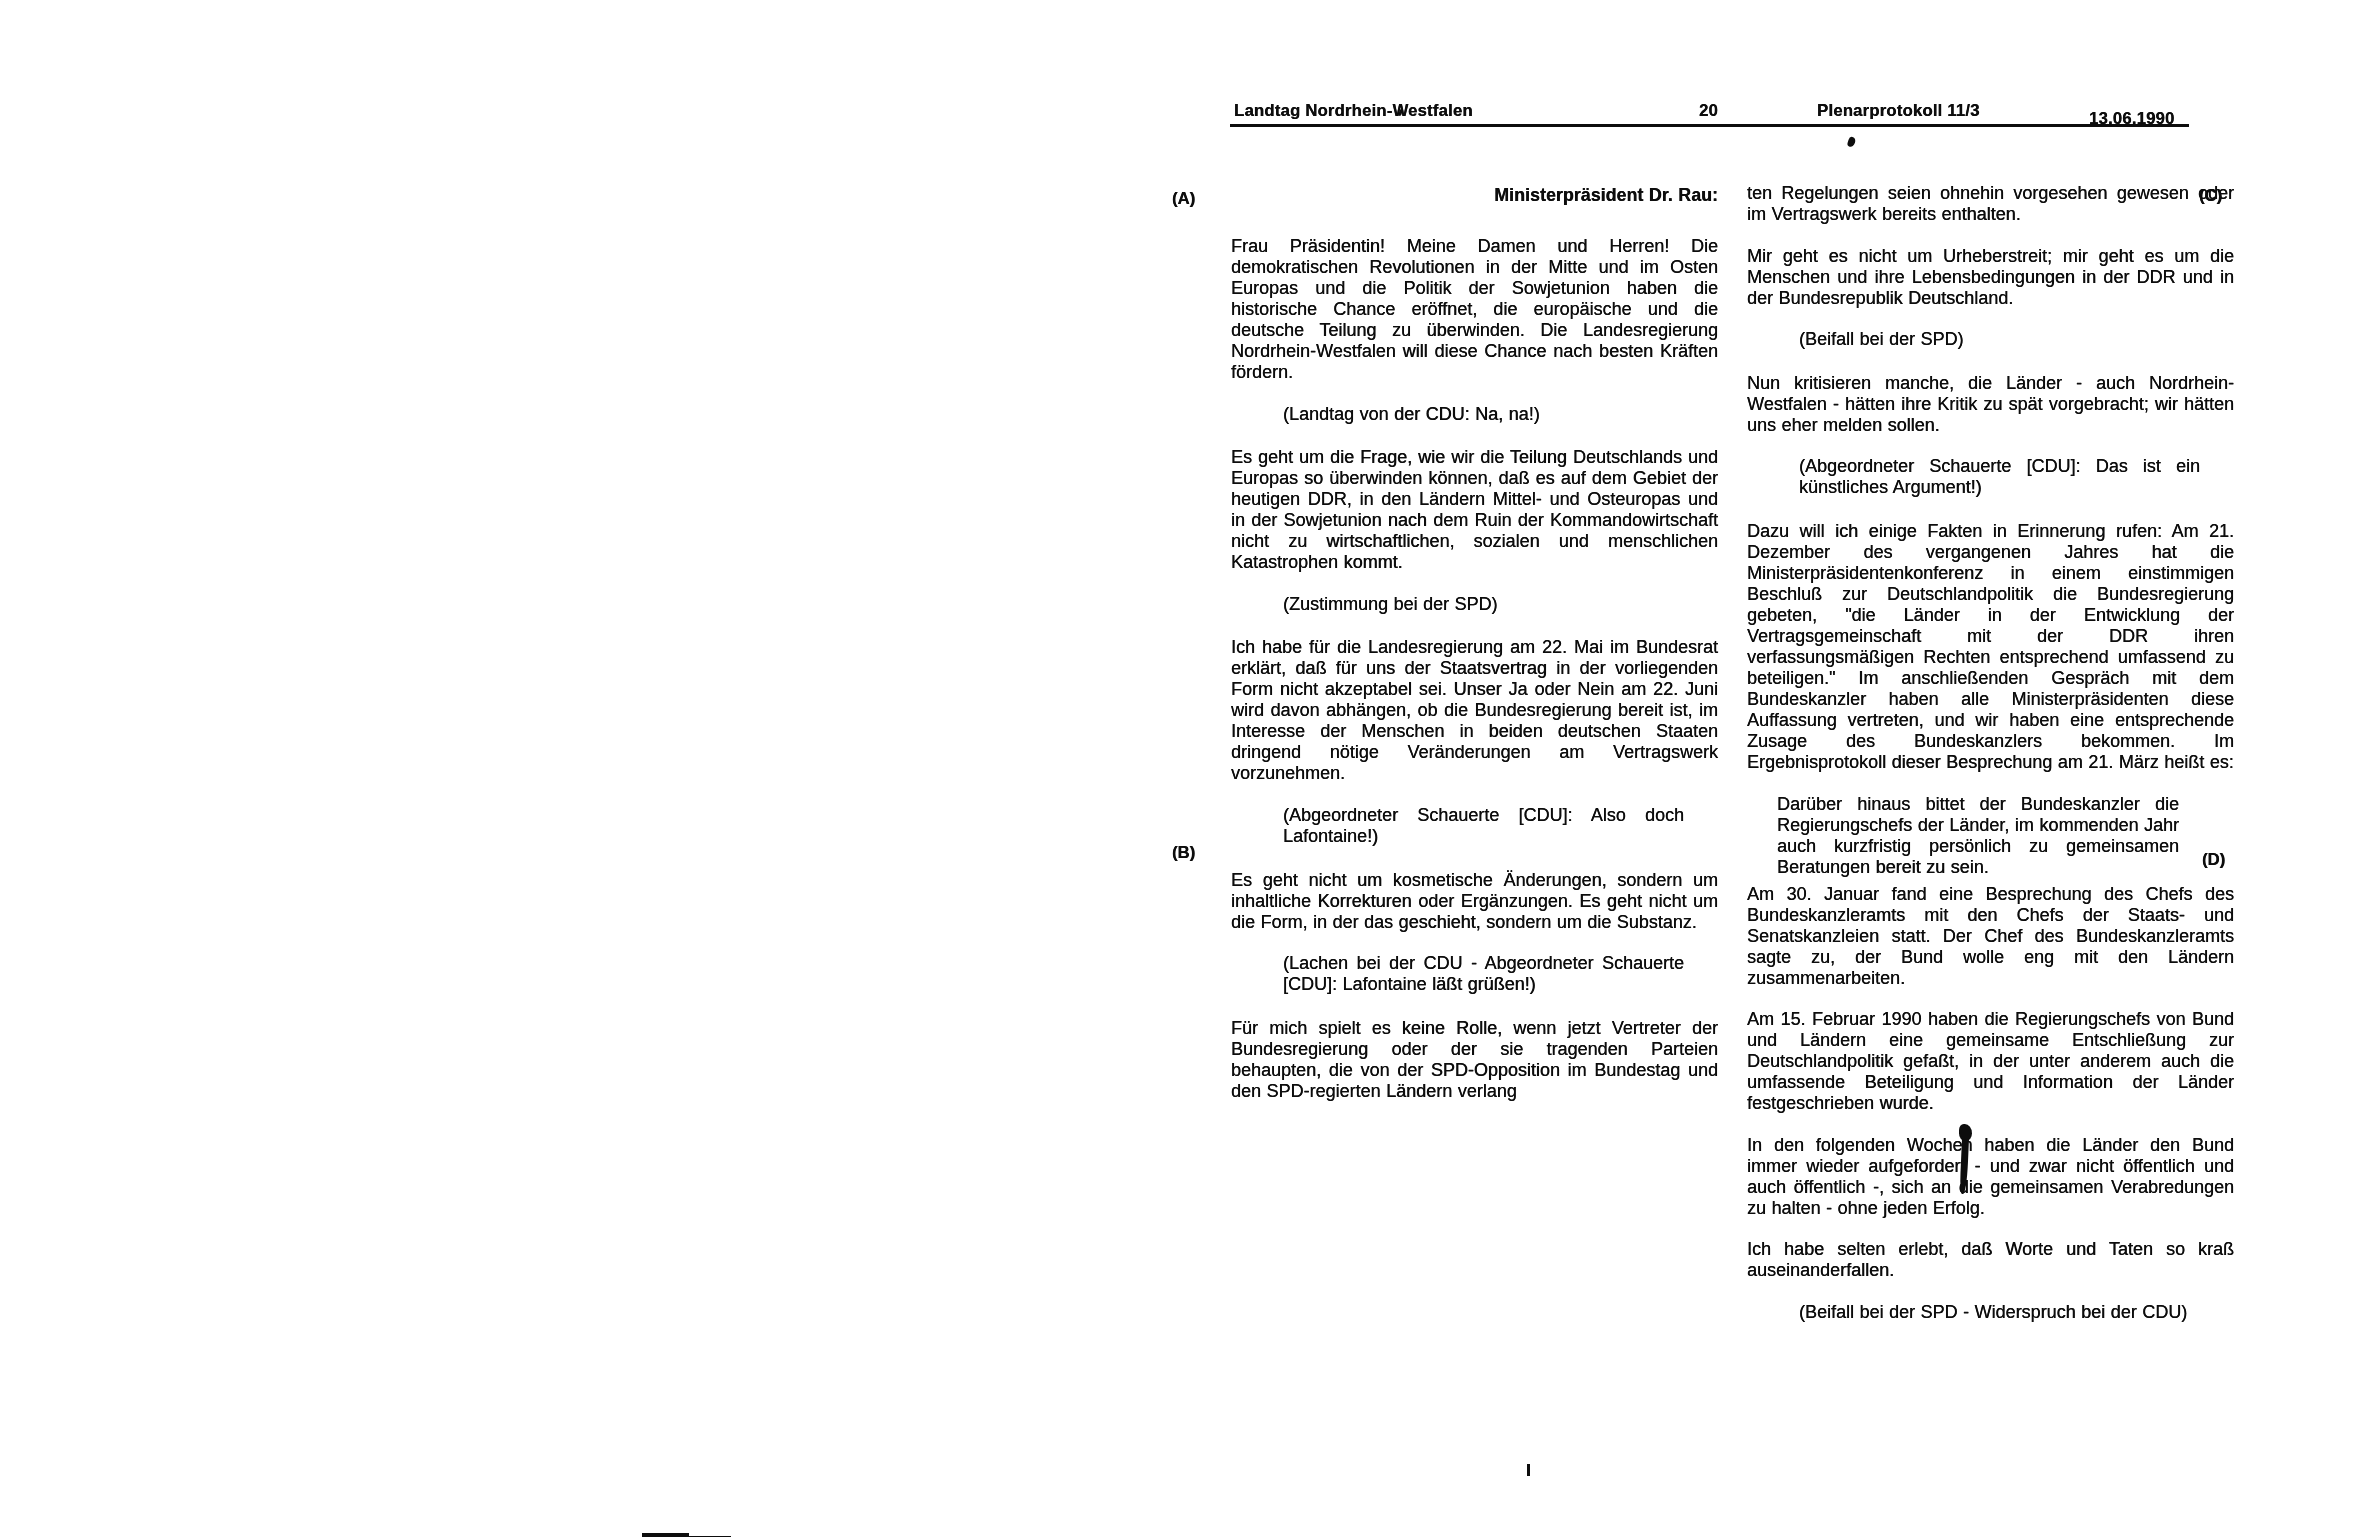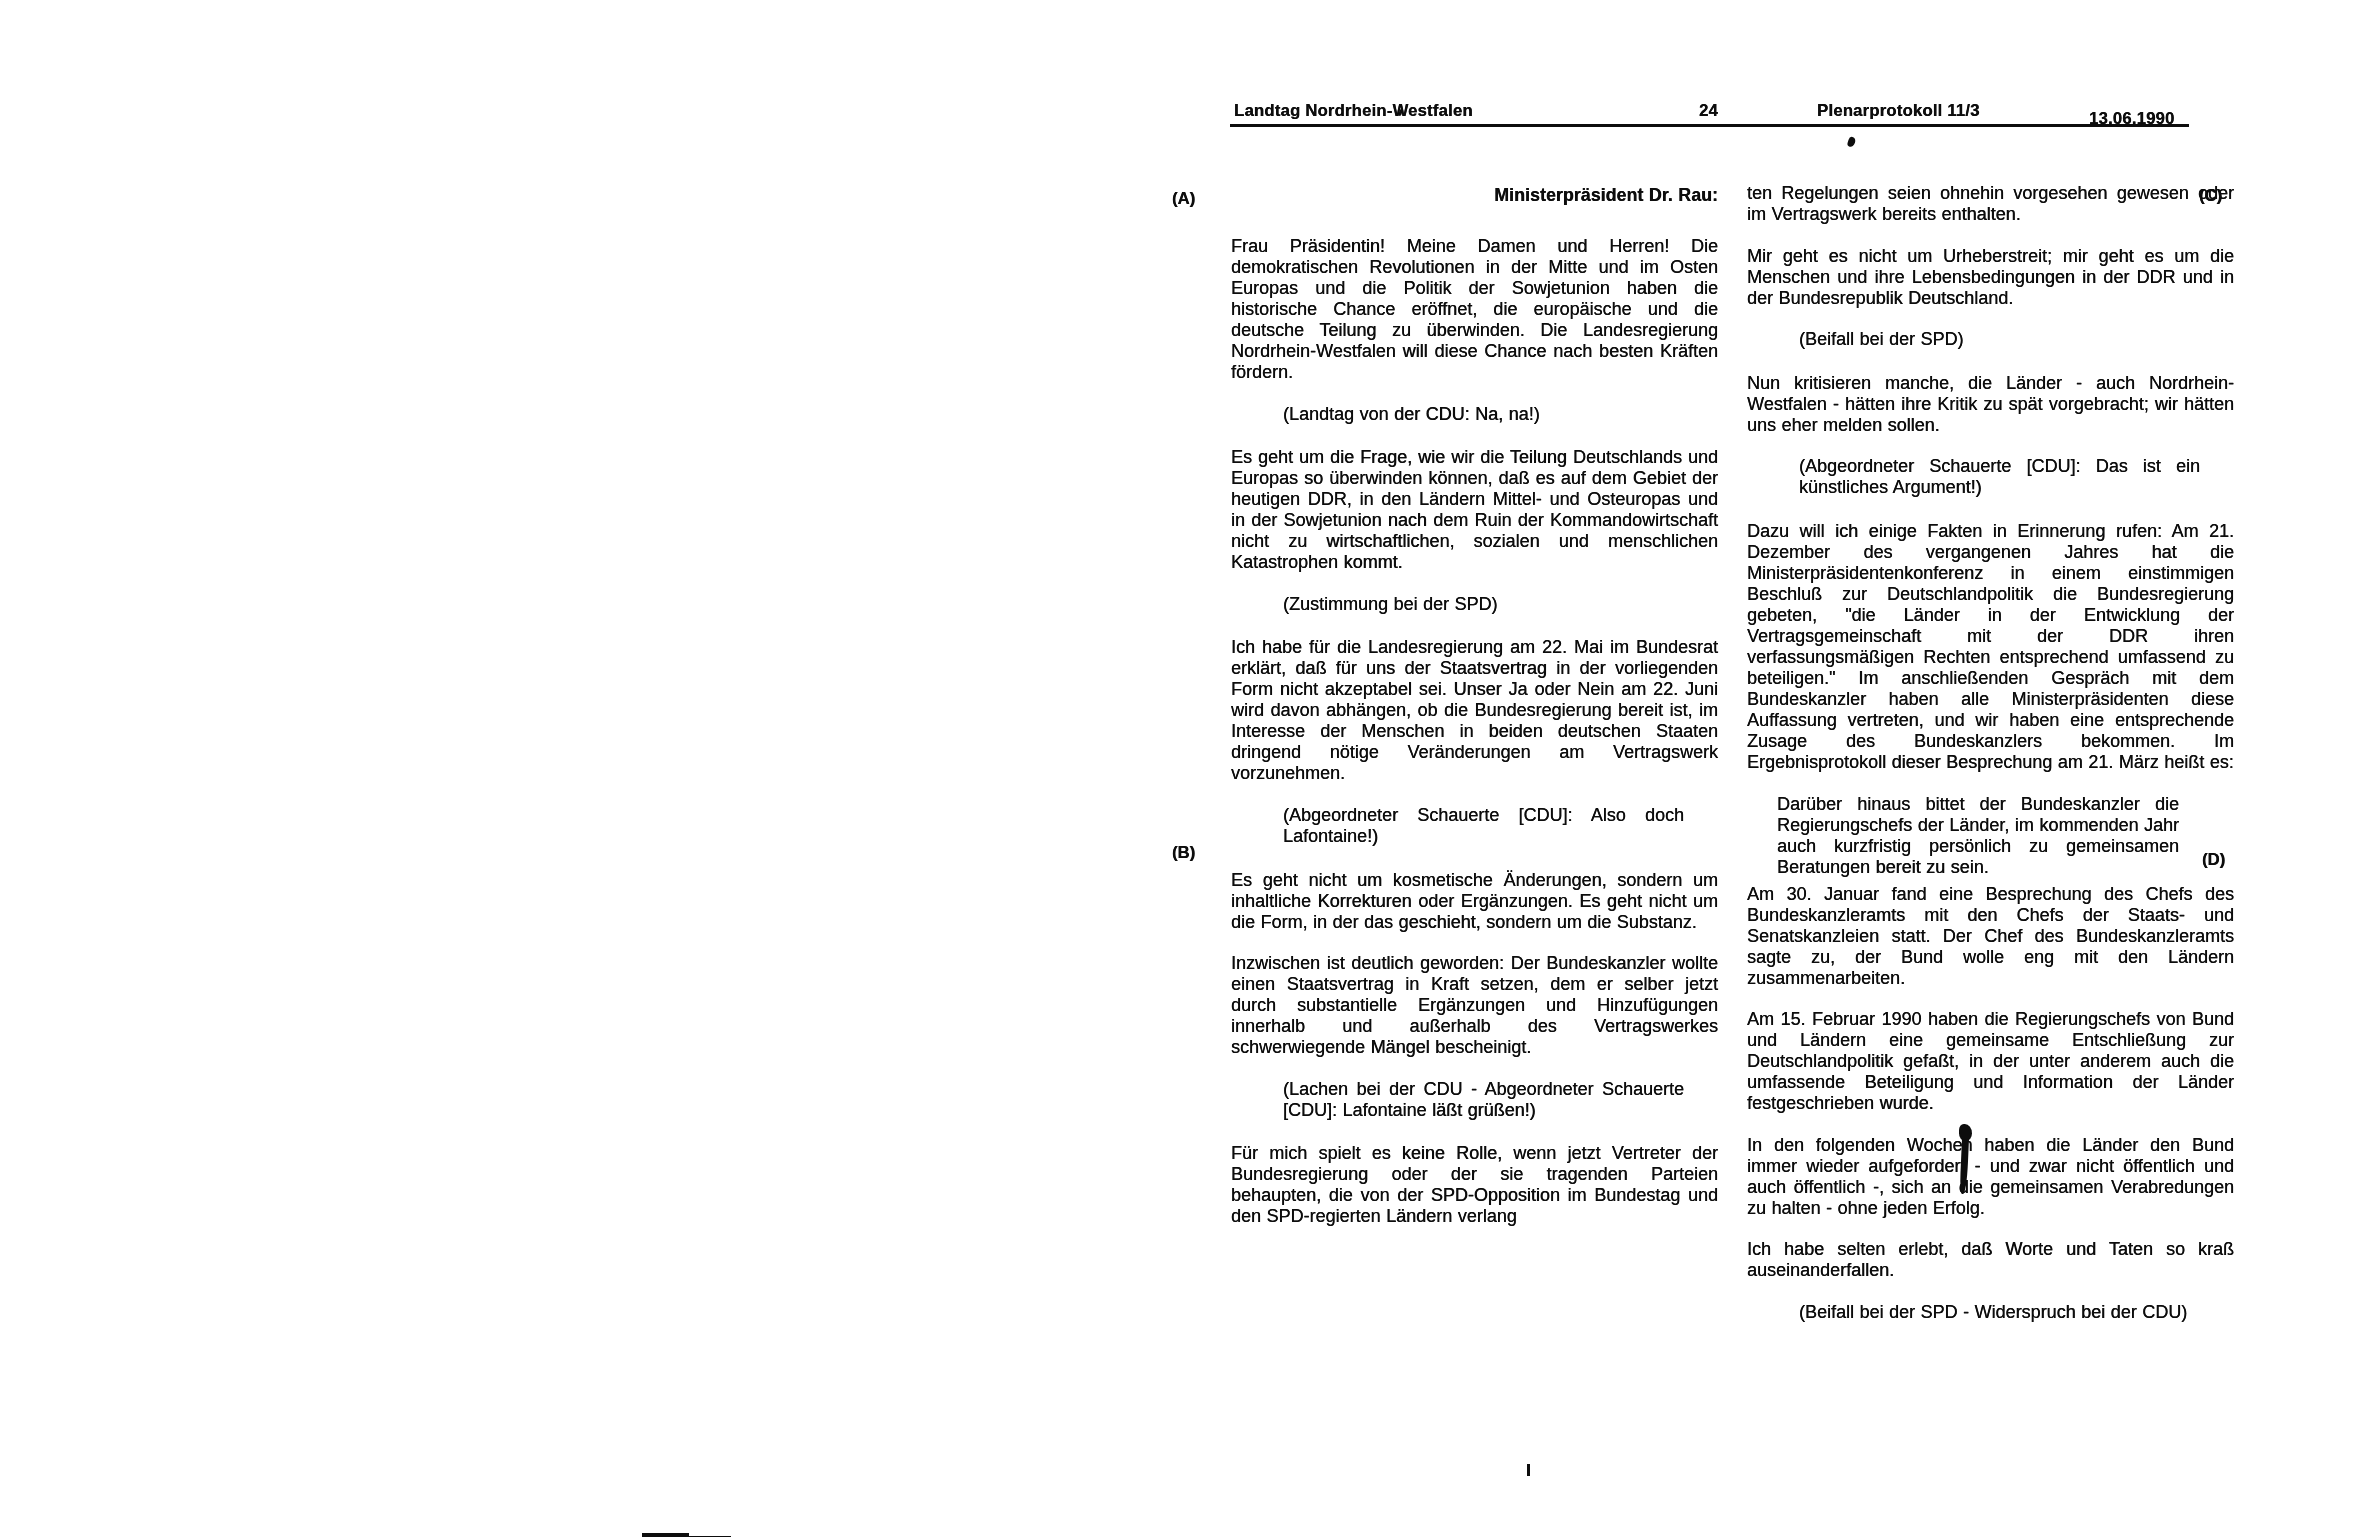--- a/index.html
+++ b/index.html
@@ -110,41 +110,40 @@
     left: 688px; top: 1536px; width: 43px; height: 2.5px;
   }
 </style>
 </head>
 <body>
 
 <div class="page">
 
   <div>
     <span class="header-item h-pub">Landtag Nordrhein-Westfalen</span>
-    <span class="header-item h-page">24</span>
+    <span class="header-item h-page">20</span>
     <span class="header-item h-proto">Plenarprotokoll 11/3</span>
     <span class="header-item h-date">13.06.1990</span>
     <div class="header-rule"></div>
   </div>
 
   <span class="marker m-a">(A)</span>
   <span class="marker m-b">(B)</span>
   <span class="marker m-c">(C)</span>
   <span class="marker m-d">(D)</span>
 
   <div class="col col-left">
     <div class="speaker-heading">Ministerpräsident Dr. Rau:</div>
     <p class="para">Frau Präsidentin! Meine Damen und Herren! Die demokratischen Revolutionen in der Mitte und im Osten Europas und die Politik der Sowjetunion haben die historische Chance eröffnet, die europäische und die deutsche Teilung zu überwinden. Die Landesregierung Nordrhein-Westfalen will diese Chance nach besten Kräften fördern.</p>
     <p class="interjection">(Landtag von der CDU: Na, na!)</p>
     <p class="para">Es geht um die Frage, wie wir die Teilung Deutschlands und Europas so überwinden können, daß es auf dem Gebiet der heutigen DDR, in den Ländern Mittel- und Osteuropas und in der Sowjetunion nach dem Ruin der Kommandowirtschaft nicht zu wirtschaftlichen, sozialen und menschlichen Katastrophen kommt.</p>
     <p class="interjection">(Zustimmung bei der SPD)</p>
     <p class="para">Ich habe für die Landesregierung am 22. Mai im Bundesrat erklärt, daß für uns der Staatsvertrag in der vorliegenden Form nicht akzeptabel sei. Unser Ja oder Nein am 22. Juni wird davon abhängen, ob die Bundesregierung bereit ist, im Interesse der Menschen in beiden deutschen Staaten dringend nötige Veränderungen am Vertragswerk vorzunehmen.</p>
     <p class="interjection">(Abgeordneter Schauerte [CDU]: Also doch Lafontaine!)</p>
     <p class="para">Es geht nicht um kosmetische Änderungen, sondern um inhaltliche Korrekturen oder Ergänzungen. Es geht nicht um die Form, in der das geschieht, sondern um die Substanz.</p>
-    <p class="para">Inzwischen ist deutlich geworden: Der Bundeskanzler wollte einen Staatsvertrag in Kraft setzen, dem er selber jetzt durch substantielle Ergänzungen und Hinzufügungen innerhalb und außerhalb des Vertragswerkes schwerwiegende Mängel bescheinigt.</p>
     <p class="interjection">(Lachen bei der CDU - Abgeordneter Schauerte [CDU]: Lafontaine läßt grüßen!)</p>
     <p class="para">Für mich spielt es keine Rolle, wenn jetzt Vertreter der Bundesregierung oder der sie tragenden Parteien behaupten, die von der SPD-Opposition im Bundestag und den SPD-regierten Ländern verlang</p>
   </div>
 
   <div class="col col-right">
     <p class="para">ten Regelungen seien ohnehin vorgesehen gewesen oder im Vertragswerk bereits enthalten.</p>
     <p class="para">Mir geht es nicht um Urheberstreit; mir geht es um die Menschen und ihre Lebensbedingungen in der DDR und in der Bundesrepublik Deutschland.</p>
     <p class="interjection">(Beifall bei der SPD)</p>
     <p class="para">Nun kritisieren manche, die Länder - auch Nordrhein-Westfalen - hätten ihre Kritik zu spät vorgebracht; wir hätten uns eher melden sollen.</p>
     <p class="interjection">(Abgeordneter Schauerte [CDU]: Das ist ein künstliches Argument!)</p>

